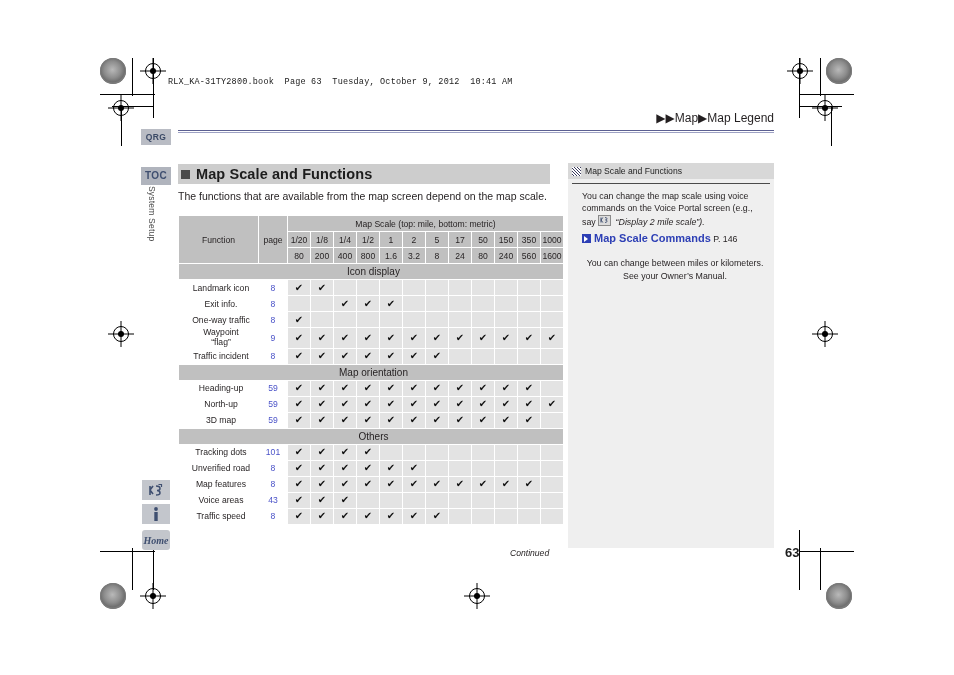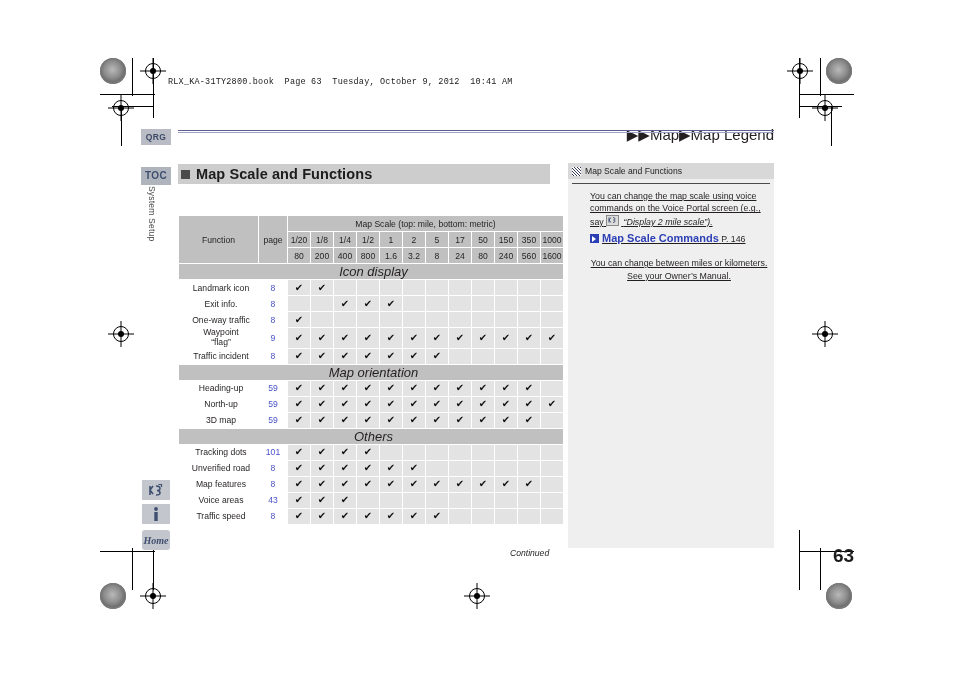--- a/index.html
+++ b/index.html
@@ -23,22 +23,22 @@
   .crop-h{height:1px;background:#000;}
   .crop-v{width:1px;background:#000;}
 
   
   .bookline{
     position:absolute;left:168px;top:77px;
     font-family:"Liberation Mono", monospace;
     font-size:8.5px;letter-spacing:.2px;color:#1a1a1a;white-space:pre;
   }
   .breadcrumb{
-    position:absolute;right:180px;top:126px;
-    font-size:15px;color:#231f20;white-space:nowrap;
+    position:absolute;right:180px;top:111px;
+    font-size:12px;color:#231f20;white-space:nowrap;
   }
   .rule{
     position:absolute;left:178px;top:130px;width:596px;height:1px;background:#5b5f91;
   }
   .rule2{
     position:absolute;left:178px;top:132px;width:596px;height:1px;background:#9ea2c4;
   }
 
   
   .tab{
@@ -94,21 +94,21 @@
     padding:0;margin:0;border:0;text-align:center;vertical-align:middle;
     background:#e3e3e3;font-weight:normal;height:15px;
   }
   .hdr-grey{background:#c0c0c0 !important;}
   .c-func{width:74px;text-align:left;padding-left:5px !important;}
   .c-page{width:28px;}
   .c-sc{width:22px;}
   .scale-title{font-size:8.6px;background:#c0c0c0 !important;height:15px;}
   .sec{
     background:#c0c0c0 !important;text-align:left;padding-left:5px !important;
-    font-weight:bold;font-size:13px;height:14px;font-style:italic;
+    font-weight:bold;font-size:10px;height:14px;
   }
   .pg{color:#4a52c8;}
   .chk{font-size:10px;color:#111;line-height:1;}
   .white{background:#ffffff !important;}
   .tall{height:25px;}
   .fn2{line-height:1.15;}
 
   
   .panel{
     position:absolute;left:568px;top:163px;width:206px;height:385px;
@@ -120,37 +120,37 @@
   }
   .panel-hd .gl{width:9px;height:9px;background:#3a3a5c;display:inline-block;
     background-image:linear-gradient(45deg,#fff 25%,transparent 25%,transparent 50%,#fff 50%,#fff 75%,transparent 75%);
     background-size:3px 3px;background-color:#3b3b5e;}
   .panel-hd .t{font-size:8.6px;color:#1d1d1d;}
   .panel-sep{position:absolute;left:572px;top:183px;width:198px;height:1px;background:#4a4a4a;}
   .panel-body{
     position:absolute;left:574px;top:190px;width:194px;
     font-size:8.8px;color:#231f20;line-height:1.42;
   }
-  .panel-body p{margin:0 0 9px 16px;text-decoration:underline;}
+  .panel-body p{margin:0 0 9px 8px;}
   .vq{display:inline-block;width:11px;height:9px;background:#dcdcdc;
       border:1px solid #8a8a8a;vertical-align:-1px;margin-right:2px;position:relative;}
   .vq svg{position:absolute;left:1px;top:0px;}
   .ital{font-style:italic;}
   .linkline{margin:1px 0 0 0;}
   .arrowbox{display:inline-block;width:9px;height:9px;background:#2d3fb5;vertical-align:-1px;margin-right:3px;position:relative;}
   .arrowbox:after{content:"";position:absolute;left:2px;top:1.5px;
     border-left:4px solid #fff;border-top:3px solid transparent;border-bottom:3px solid transparent;}
   .linktxt{color:#2d3fb5;font-weight:bold;font-size:11px;}
   .linkpg{color:#231f20;font-size:8.8px;}
 
   .continued{
     position:absolute;left:510px;top:548px;font-size:8.6px;font-style:italic;color:#231f20;
   }
   .pagenum{
-    position:absolute;left:785px;top:545px;font-size:19px;font-weight:bold;color:#1d1d1d;margin-left:48px;
+    position:absolute;left:785px;top:545px;font-size:13px;font-weight:bold;color:#1d1d1d;
   }
 </style>
 </head>
 <body>
 
 <div class="page">
 
   <div class="mark dot" style="left:100px;top:58px;"></div>
   <div class="mark dot" style="left:826px;top:58px;"></div>
   <div class="mark dot" style="left:100px;top:583px;"></div>
@@ -264,20 +264,21 @@
   </div>
   <div class="icbtn ic-home">
     <span>Home</span>
   </div>
 
   <div class="h1band"></div>
   <div class="h1">
     <span class="sq"></span>
     <span class="t">Map Scale and Functions</span>
   </div>
+  <div class="intro">The functions that are available from the map screen depend on the map scale.</div>
 
   <table class="grid">
     <thead>
       <tr>
         <td class="hdr-grey c-func" rowspan="3" style="text-align:center;padding-left:0 !important;">Function</td>
         <td class="hdr-grey c-page" rowspan="3">page</td>
         <td class="hdr-grey scale-title" colspan="12">Map Scale (top: mile, bottom: metric)</td>
       </tr>
       <tr id="row-mile">
           <td class="hdr-grey c-sc">1/20</td>

